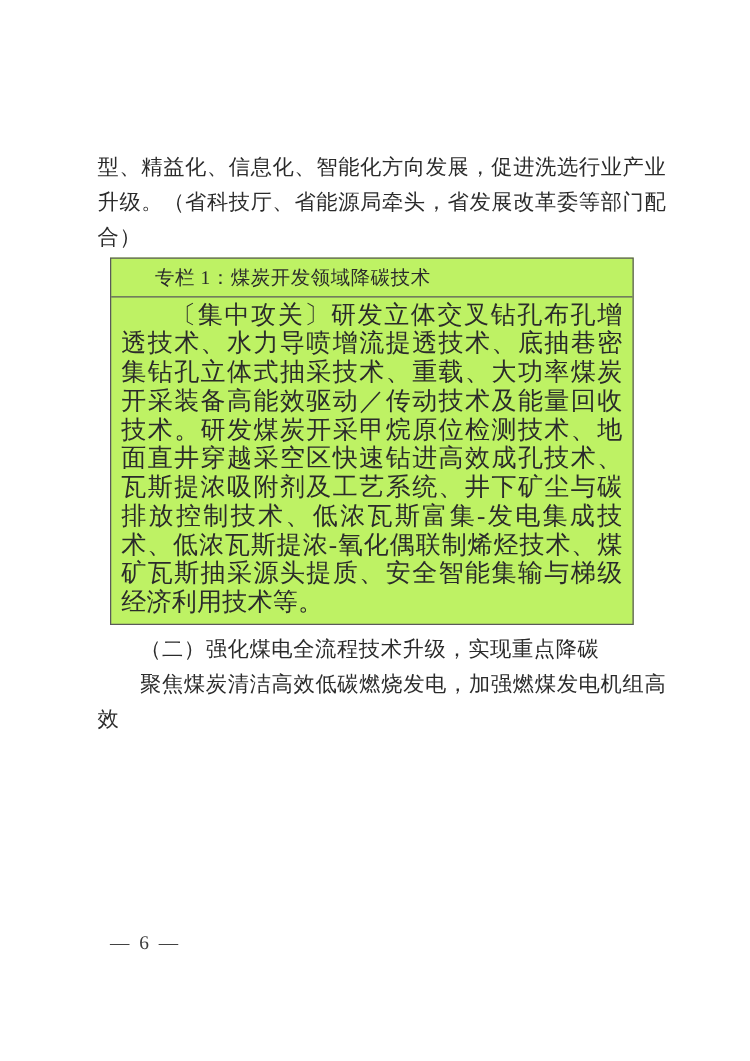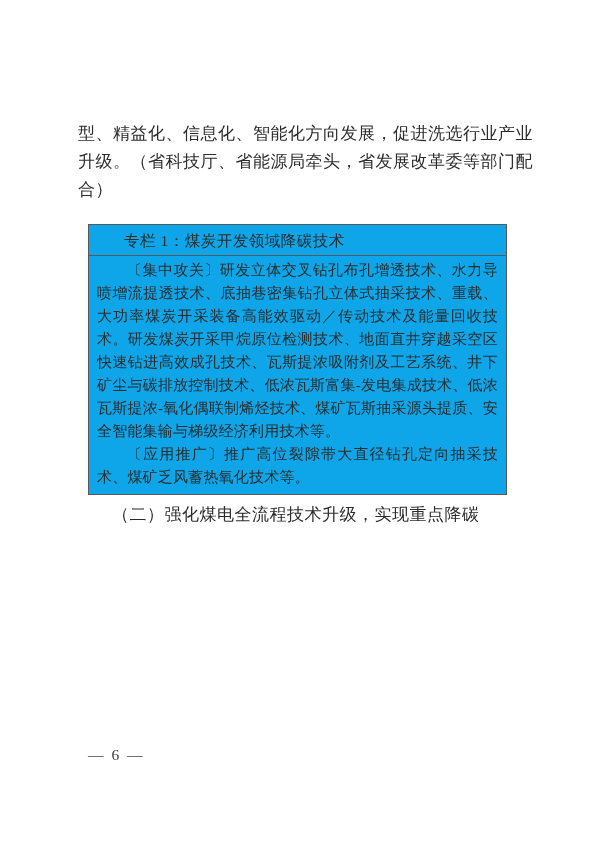--- a/index.html
+++ b/index.html
@@ -32,34 +32,34 @@
   }
   .indent {
     text-indent: 2em;
   }
   .lead-bold {
     font-weight: bold;
     font-family: "Liberation Sans", "DejaVu Sans", sans-serif;
     letter-spacing: 0.2px;
   }
   .column-box {
-    margin: 20px 26px 6px 10px;
+    margin: 2px 26px 6px 10px;
     border: 1px solid #5a5a5a;
-    background: #0ea5e9;
+    background: #bef264;
   }
   .column-box-header {
     border-bottom: 1px solid #5a5a5a;
     padding: 5px 8px 4px 35px;
     font-size: 15.5px;
     line-height: 21px;
     letter-spacing: 0.5px;
   }
   .column-box-body {
     padding: 3px 8px 5px 8px;
-    font-size: 15px;
+    font-size: 20px;
     line-height: 23px;
     text-align: justify;
     letter-spacing: 0.2px;
   }
   .column-box-body p {
     margin: 0;
     text-indent: 2em;
   }
   .section-heading {
     letter-spacing: 0.5px;
@@ -80,24 +80,24 @@
 
   <div class="body-text">
 
     <p class="para">型、精益化、信息化、智能化方向发展，促进洗选行业产业升级。（省科技厅、省能源局牵头，省发展改革委等部门配合）</p>
 
 
     <div class="column-box">
       <div class="column-box-header">专栏 1：煤炭开发领域降碳技术</div>
       <div class="column-box-body">
         <p>〔集中攻关〕研发立体交叉钻孔布孔增透技术、水力导喷增流提透技术、底抽巷密集钻孔立体式抽采技术、重载、大功率煤炭开采装备高能效驱动／传动技术及能量回收技术。研发煤炭开采甲烷原位检测技术、地面直井穿越采空区快速钻进高效成孔技术、瓦斯提浓吸附剂及工艺系统、井下矿尘与碳排放控制技术、低浓瓦斯富集-发电集成技术、低浓瓦斯提浓-氧化偶联制烯烃技术、煤矿瓦斯抽采源头提质、安全智能集输与梯级经济利用技术等。</p>
-        <p>〔应用推广〕推广高位裂隙带大直径钻孔定向抽采技术、煤矿乏风蓄热氧化技术等。</p>
       </div>
     </div>
 
     <p class="para indent section-heading">（二）强化煤电全流程技术升级，实现重点降碳</p>
 
+    <p class="para indent">聚焦煤炭清洁高效低碳燃烧发电，加强燃煤发电机组高效</p>
 
   </div>
 
   <div class="page-footer">— 6 —</div>
 
 </div>
 
 </body></html>

